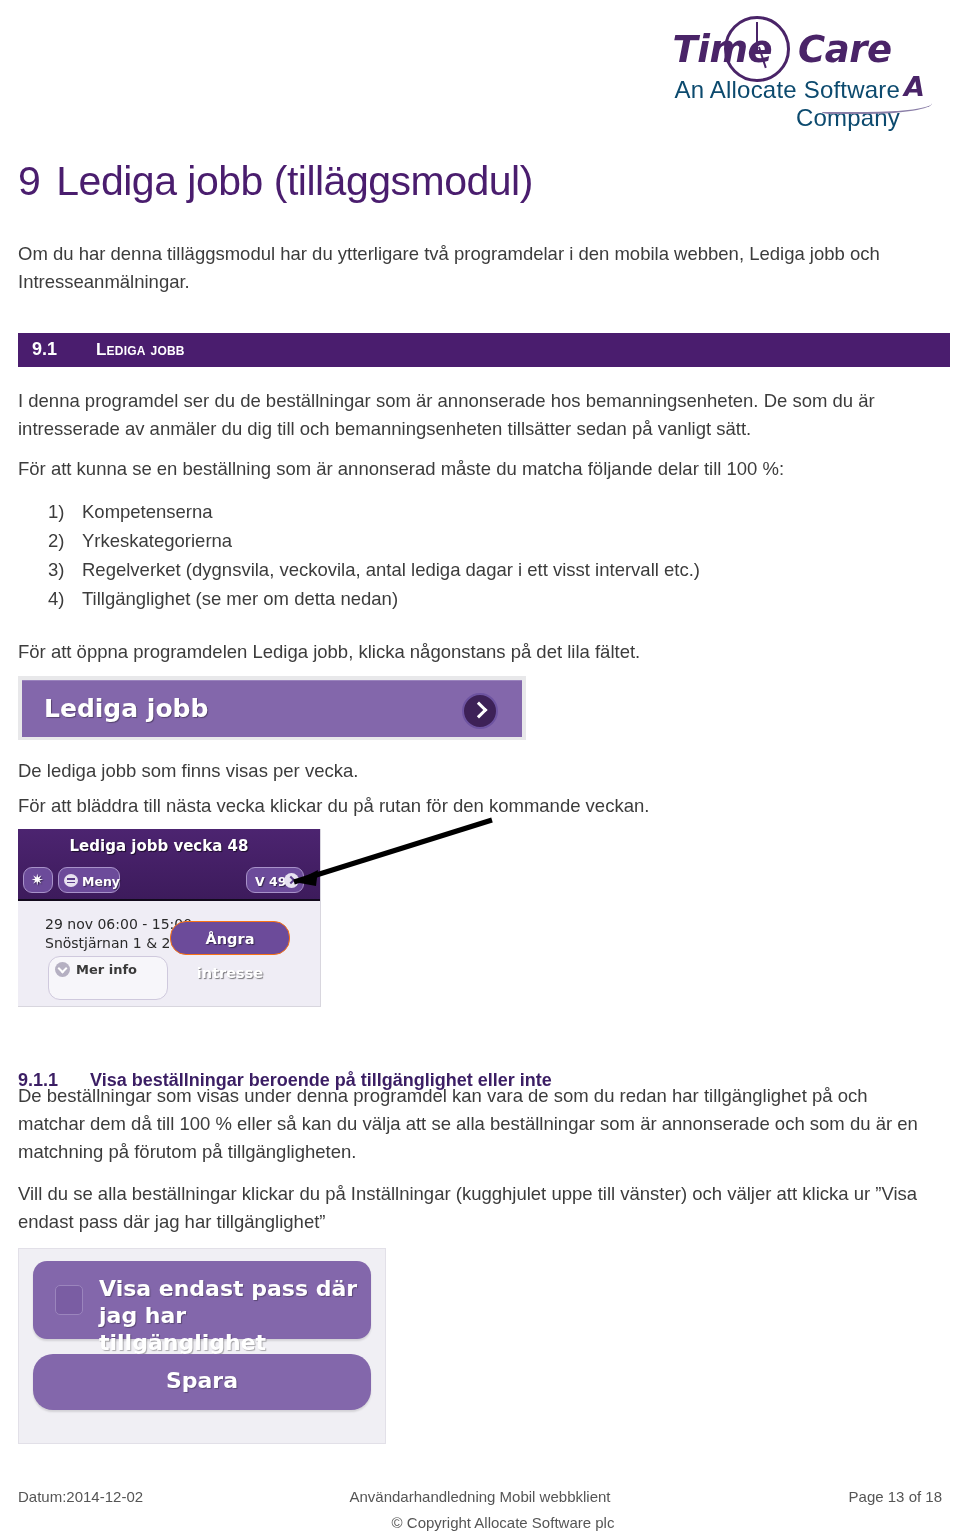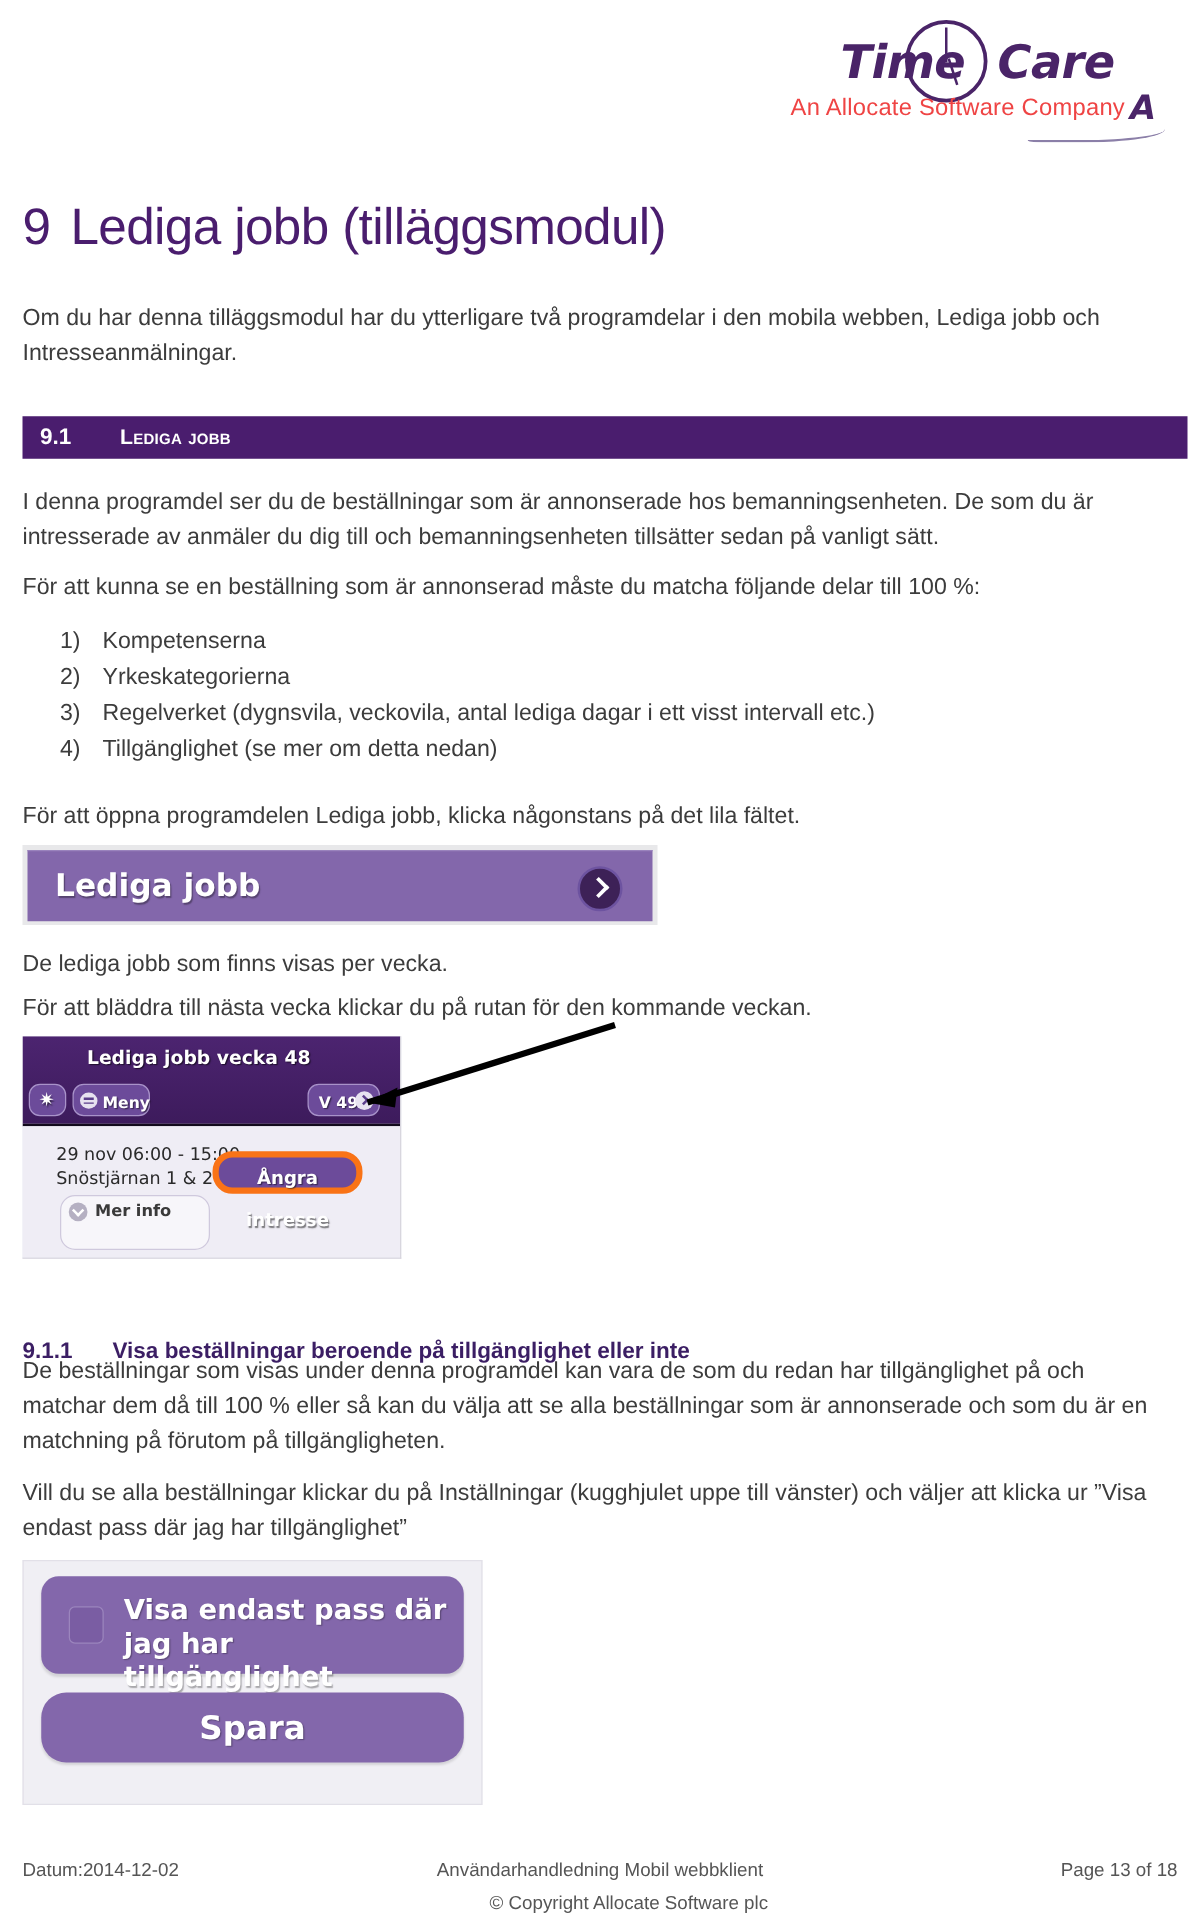--- a/index.html
+++ b/index.html
@@ -67,22 +67,22 @@
     background: transparent;
   }
   .logo-word-time { position: relative; z-index: 2; }
   .logo-word-care { position: relative; z-index: 2; margin-left: 26px; }
   .logo-tagline {
     position: absolute;
     left: 0;
     top: 62px;
     width: 268px;
     text-align: right;
-    font-size: 19px;
-    color: #ef4444;
+    font-size: 24px;
+    color: #0c4a6e;
     letter-spacing: 0.2px;
   }
   .logo-a-mark {
     position: absolute;
     right: 2px;
     top: 57px;
     width: 30px;
     height: 32px;
   }
   .logo-a-mark .a-glyph {
@@ -342,21 +342,21 @@
     font-size: 14px;
     color: #2a2a2a;
     font-family: "DejaVu Sans", sans-serif;
     line-height: 19px;
   }
   .wk-btn-angra {
     position: absolute;
     left: 152px; top: 20px;
     width: 120px; height: 34px;
     background: #6c4b9a;
-    border: 5px solid #f97316;
+    border: 1px solid #f97316;
     border-radius: 16px;
     color: #fff;
     font-size: 14.5px;
     font-weight: bold;
     text-align: center;
     line-height: 34px;
     font-family: "DejaVu Sans", sans-serif;
     text-shadow: 1px 1px 1px rgba(0,0,0,.5);
     box-sizing: border-box;
   }
@@ -450,21 +450,21 @@
     background: #8367ab;
     border-radius: 20px;
     box-shadow: 0 2px 2px rgba(0,0,0,.12);
   }
   .set-save-label {
     position: absolute;
     left: 0; top: 14px;
     width: 338px;
     text-align: center;
     color: #ffffff;
-    font-size: 26px;
+    font-size: 22px;
     font-weight: bold;
     font-family: "DejaVu Sans", sans-serif;
     text-shadow: 1px 1px 1px rgba(0,0,0,.3);
   }
 
   
   .footer {
     position: absolute;
     left: 0;
     top: 1488px;

